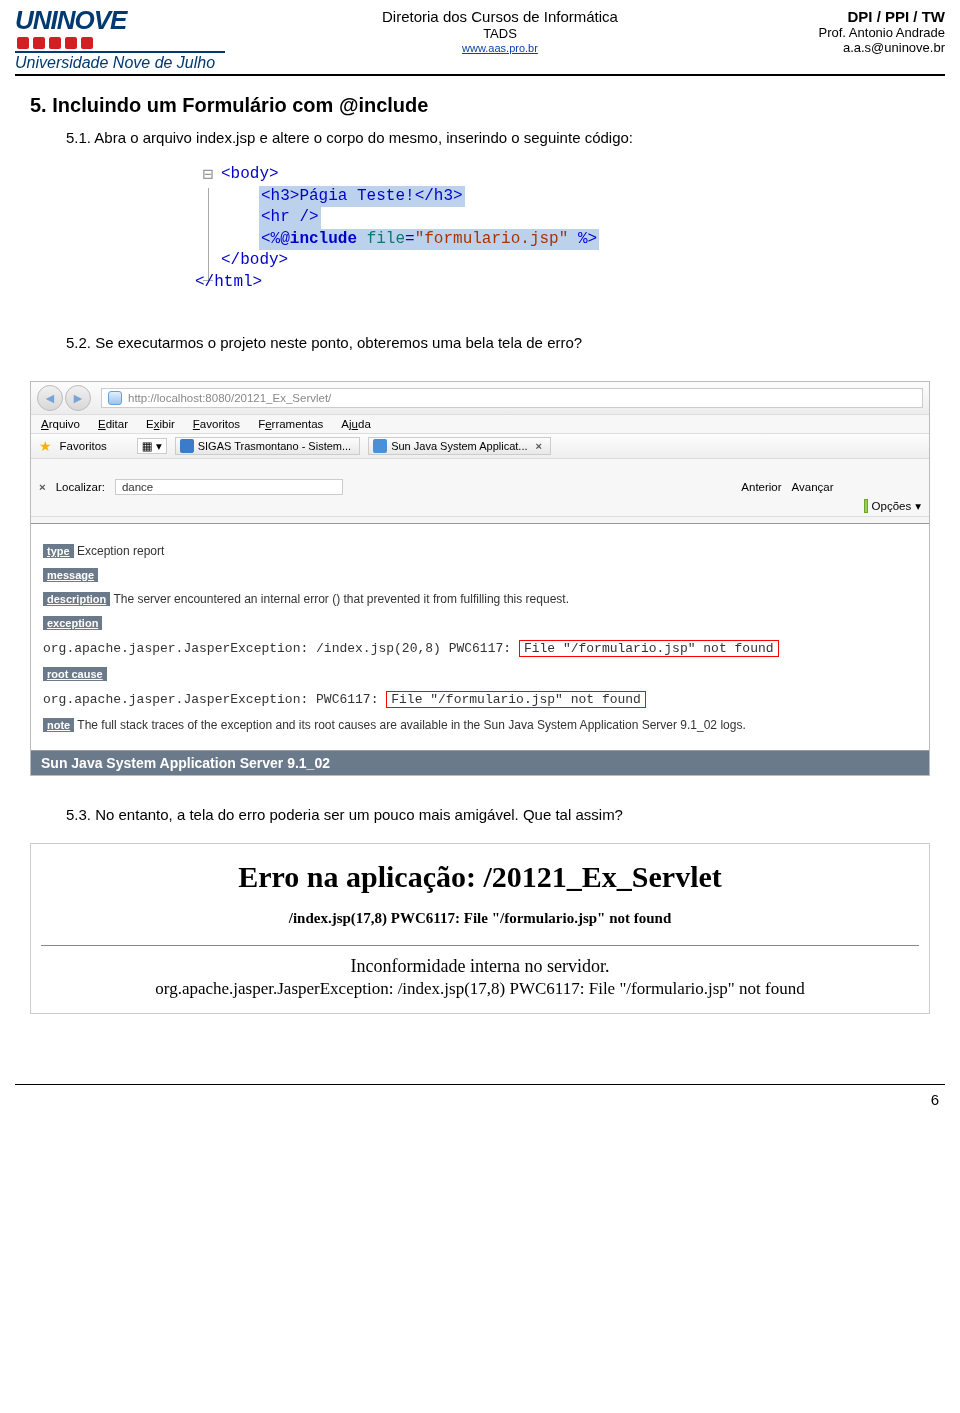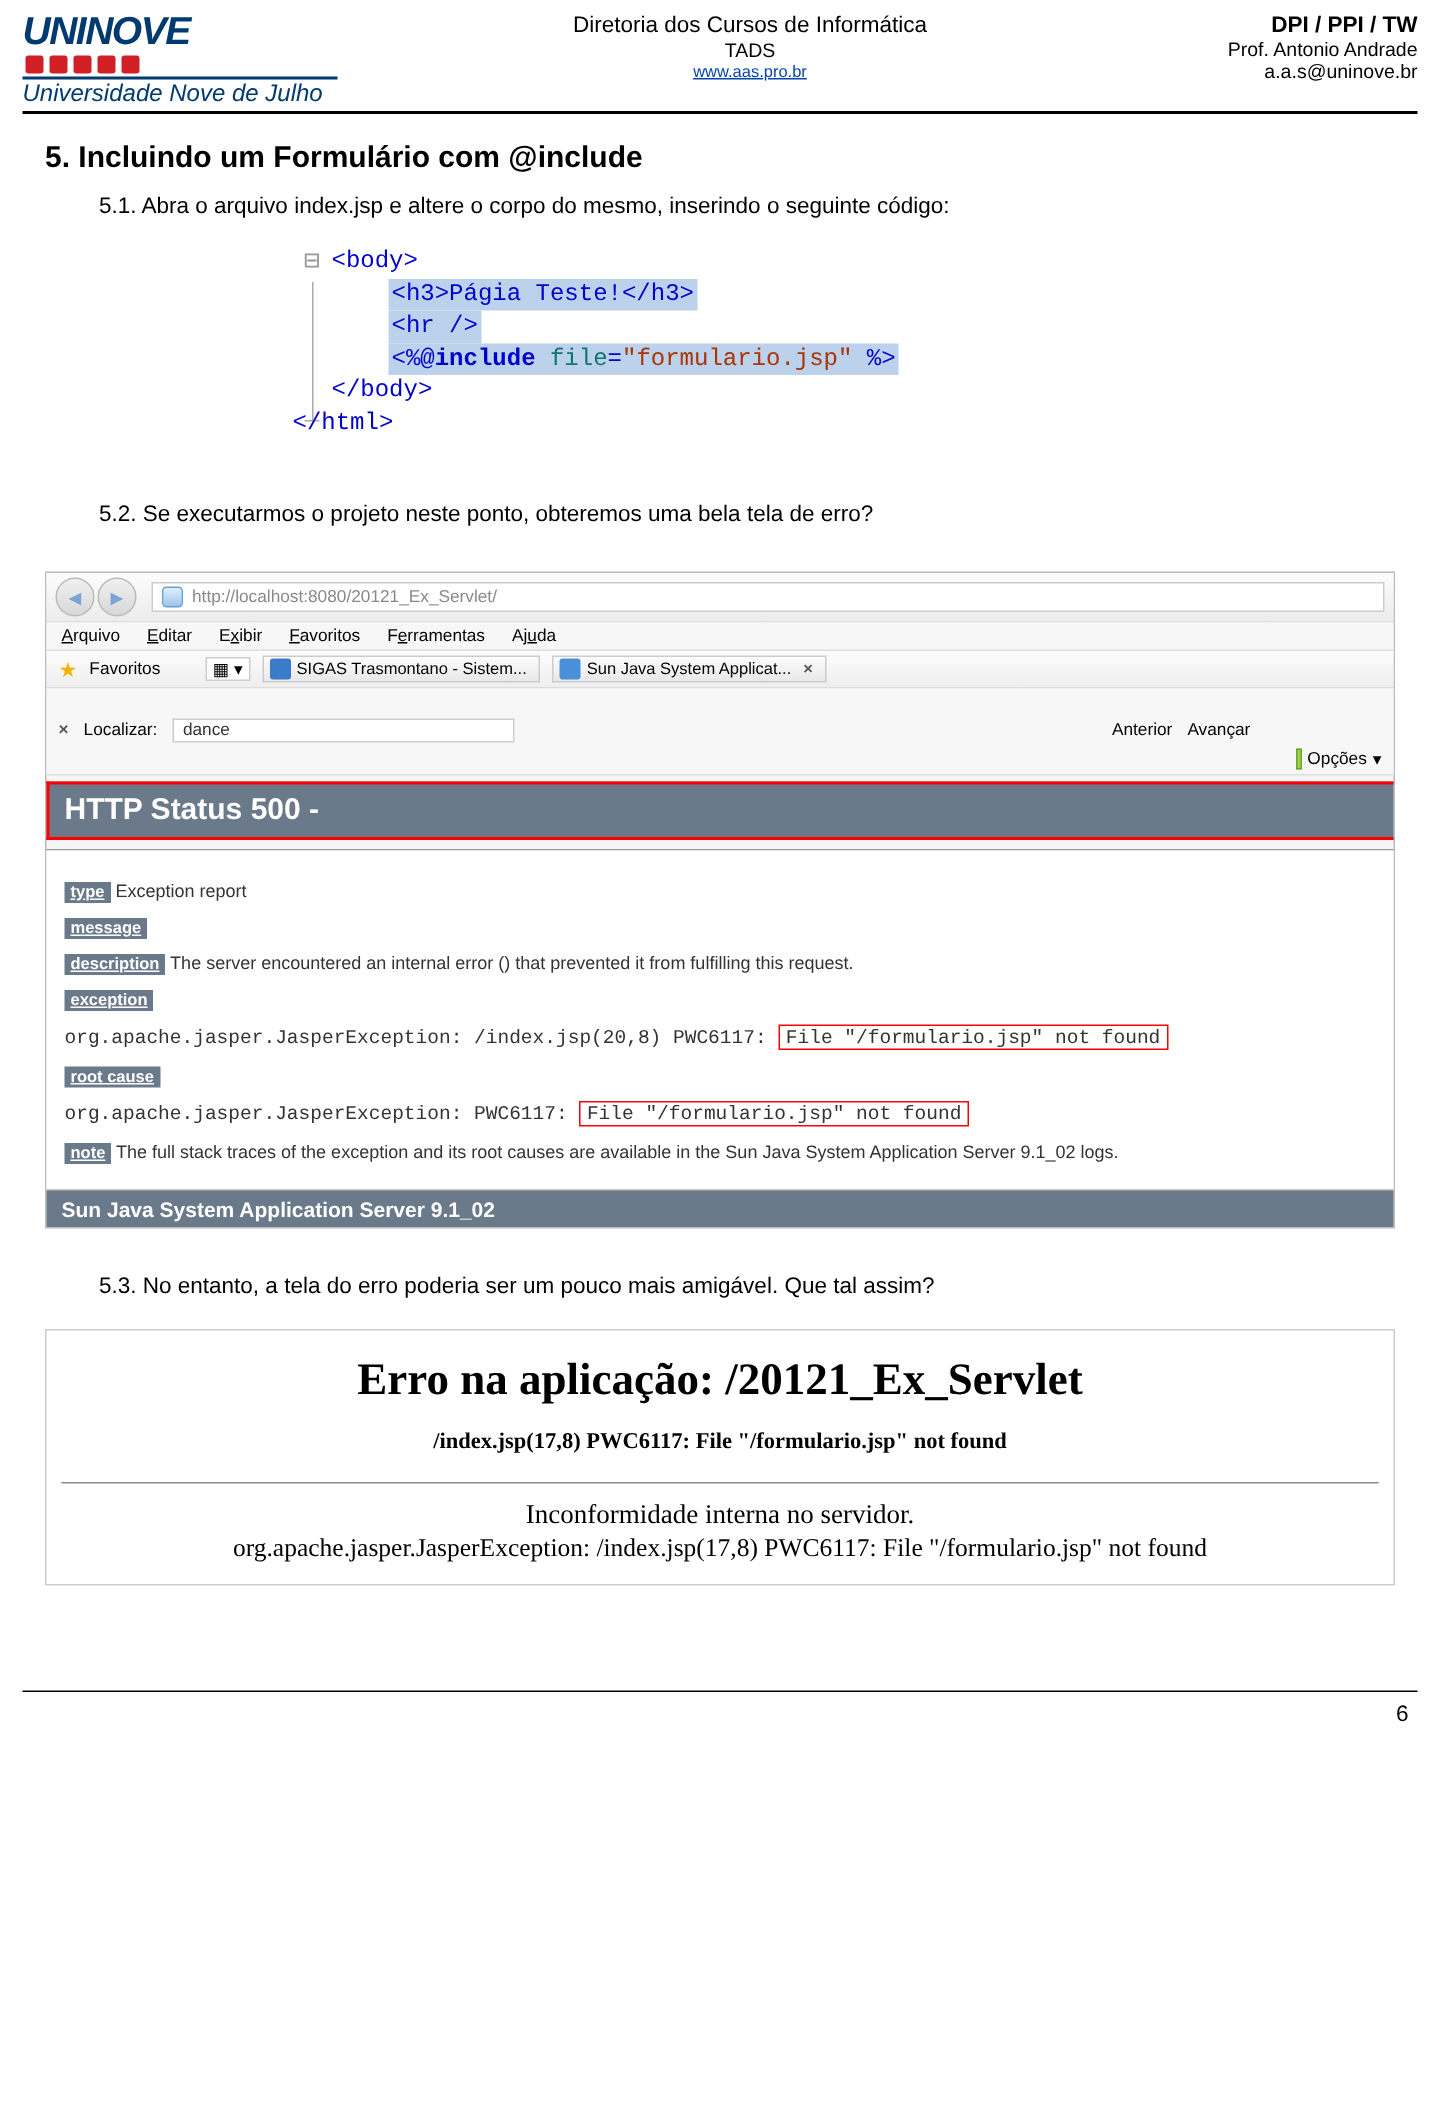--- a/index.html
+++ b/index.html
@@ -238,21 +238,20 @@
       <span class="xbtn">×</span>
       <span>Localizar:</span>
       <span class="findbox">dance</span>
       <span style="flex:1"></span>
       <span>Anterior</span>
       <span>Avançar</span>
       <span style="width:10px;border-left:1px solid #ccc;"></span>
       <span class="optbtn"><span class="marker-ico"></span><span>Opções</span> ▾</span>
     </div>
 
-    <div class="statusbar">HTTP Status 500 -</div>
     <hr style="border:none;border-top:1px solid #999; margin:6px 0 0 0;">
     <div class="errorbody">
       <p><span class="lbl">type</span><span> Exception report</span></p>
       <p><span class="lbl">message</span></p>
       <p><span class="lbl">description</span><span> The server encountered an internal error () that prevented it from fulfilling this request.</span></p>
       <p><span class="lbl">exception</span></p>
       <p class="mono"><span>org.apache.jasper.JasperException: /index.jsp(20,8) PWC6117: </span><span class="redbox">File "/formulario.jsp" not found</span></p>
       <p><span class="lbl">root cause</span></p>
       <p class="mono"><span>org.apache.jasper.JasperException: PWC6117: </span><span class="redbox">File "/formulario.jsp" not found</span></p>
       <p><span class="lbl">note</span><span> The full stack traces of the exception and its root causes are available in the Sun Java System Application Server 9.1_02 logs.</span></p>

